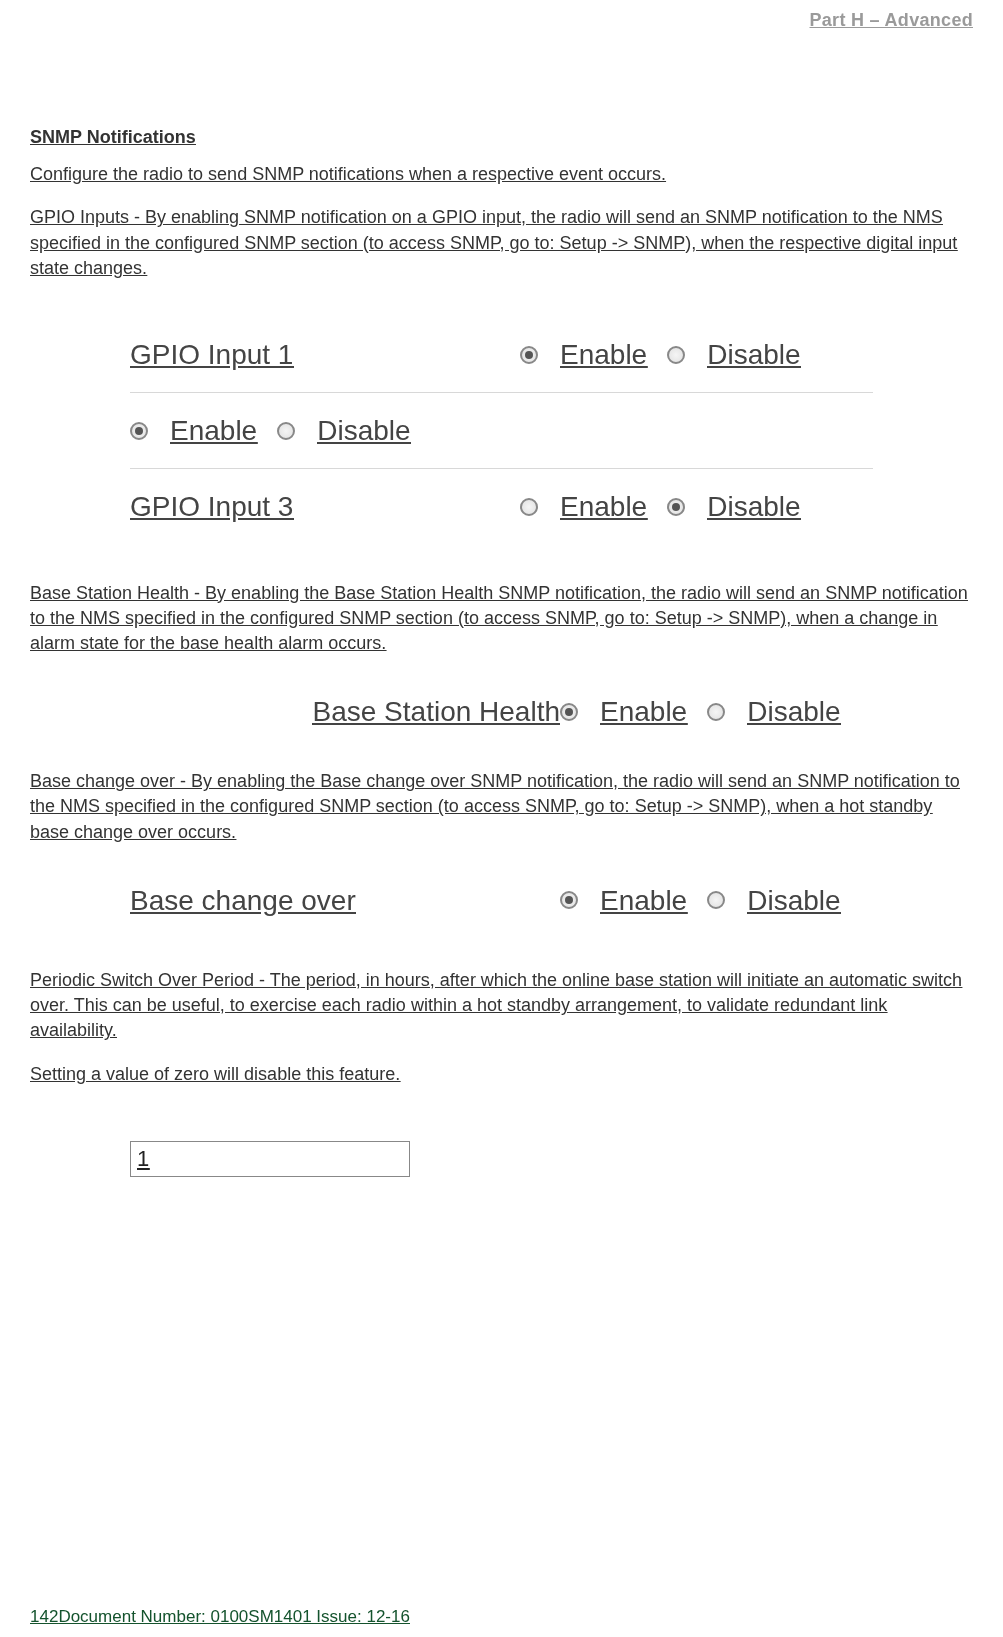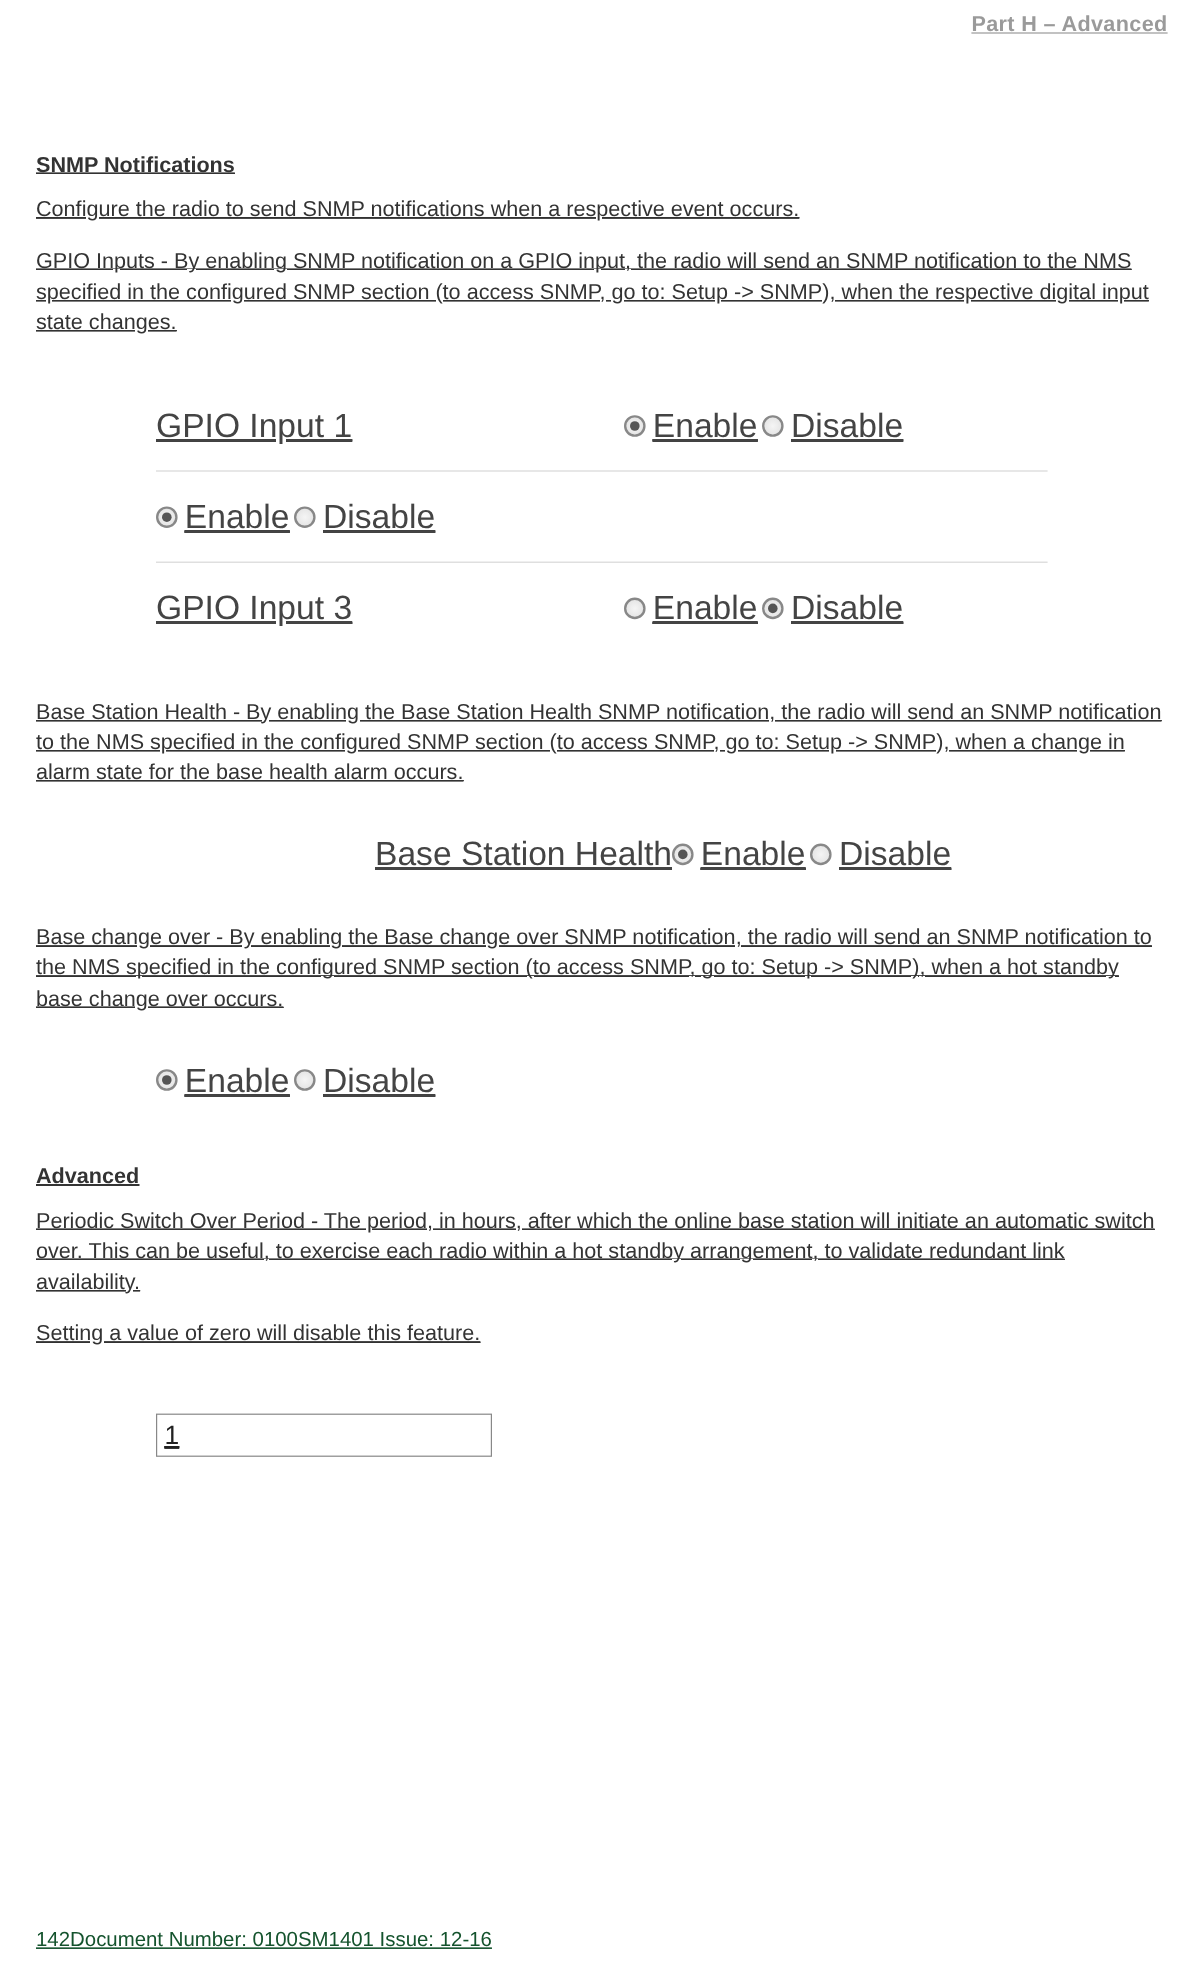--- a/index.html
+++ b/index.html
@@ -43,21 +43,21 @@
       font-family: Arial, sans-serif;
       color: #444;
     }
     .ui-row .controls {
       flex: 1;
       font-size: 28px;
       font-family: Arial, sans-serif;
       color: #444;
       display: flex;
       align-items: center;
-      gap: 4px;
+      gap: 20px;
     }
     .radio {
       width: 18px;
       height: 18px;
       border: 2px solid #888;
       border-radius: 50%;
       display: inline-flex;
       align-items: center;
       justify-content: center;
       background: radial-gradient(#f5f5f5,#e0e0e0);
@@ -146,30 +146,30 @@
         <span class="radio"></span>
         <span>Disable</span>
       </div>
     </div>
   </div>
 
   <p>Base change over - By enabling the Base change over SNMP notification, the radio will send an SNMP notification to the NMS specified in the configured SNMP section (to access SNMP, go to: Setup -&gt; SNMP), when a hot standby base change over occurs.</p>
 
   <div class="ui-panel" style="padding-top:0;padding-bottom:0;margin-top:10px;margin-bottom:30px;">
     <div class="ui-row">
+      <div class="label" style="flex-basis:430px;">Base change over</div>
       <div class="controls">
         <span class="radio checked"></span>
         <span>Enable</span>
         <span class="radio"></span>
         <span>Disable</span>
       </div>
     </div>
   </div>
 
-  <div class="bold-heading">Advanced</div>
 
   <p>Periodic Switch Over Period - The period, in hours, after which the online base station will initiate an automatic switch over. This can be useful, to exercise each radio within a hot standby arrangement, to validate redundant link availability.</p>
 
   <p>Setting a value of zero will disable this feature.</p>
 
   <div class="ui-panel" style="padding-top:10px;">
     <div class="ui-row">
       <div class="controls">
         <input class="text-input" value="1" style="">
       </div>

